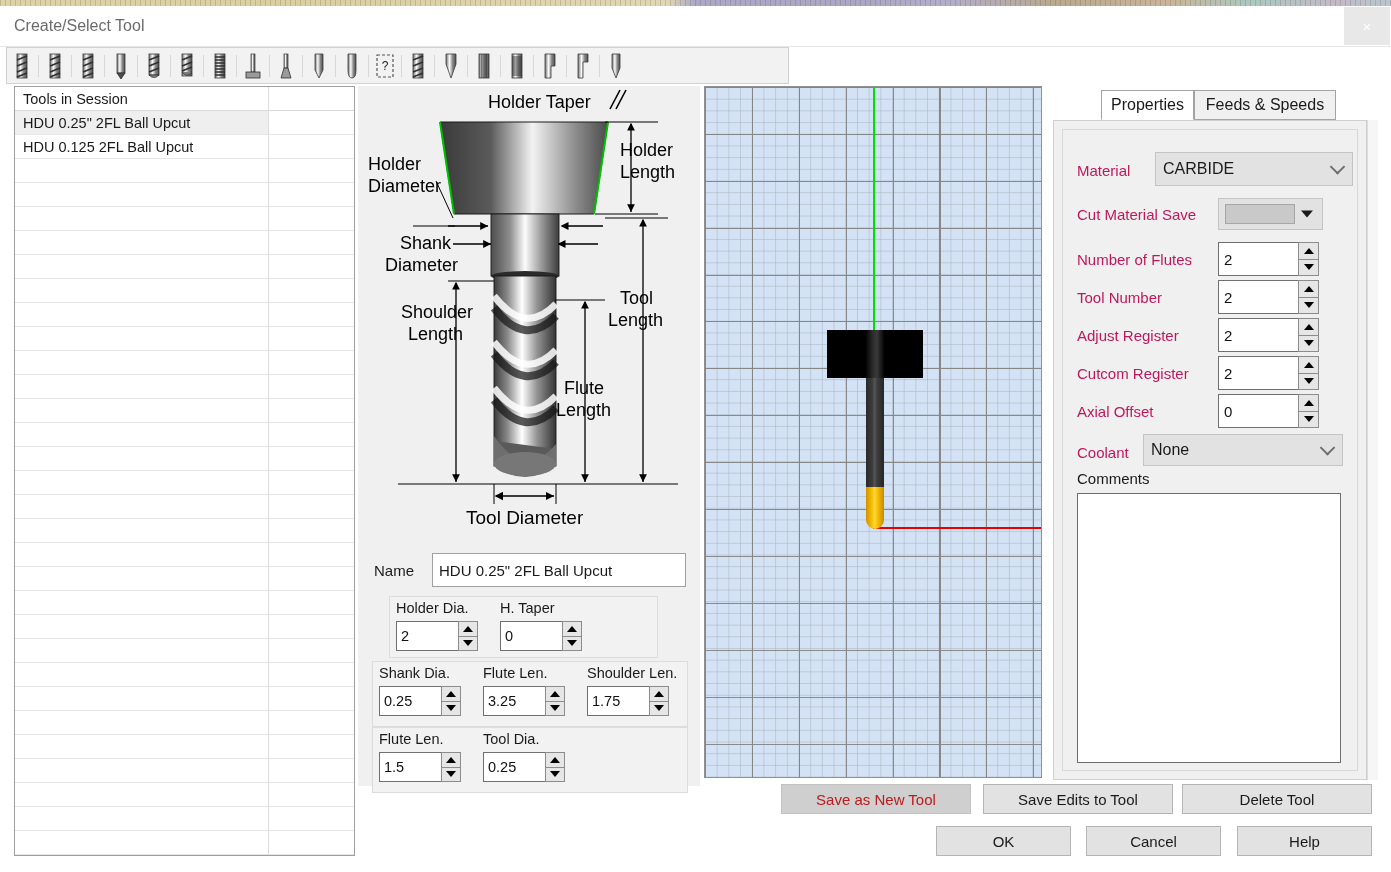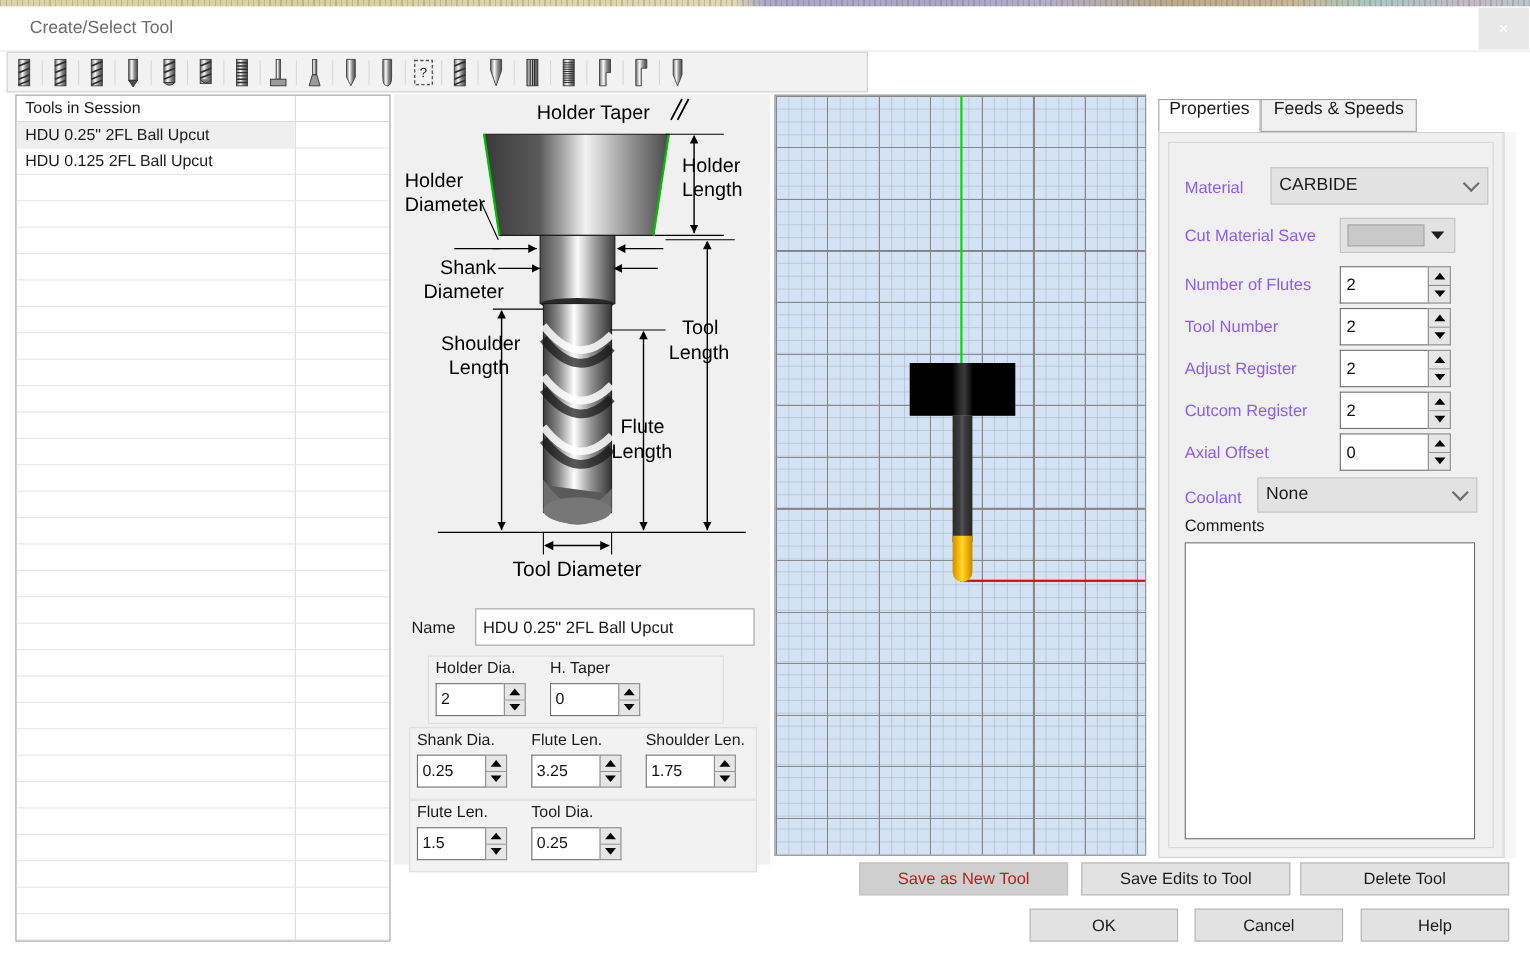--- a/index.html
+++ b/index.html
@@ -33,21 +33,20 @@
   
   .titlebar {
     position: absolute; left: 0; top: 6px; width: 1391px; height: 40px;
     background: #ffffff;
     border-bottom: 1px solid #e7e7e7;
   }
   .title-text {
     position: absolute; left: 14px; top: 11px;
     font-size: 16px; color: #6b6b6b;
     white-space: nowrap;
-    margin-left: 13px;
   }
   .close-btn {
     position: absolute; right: 1px; top: 1px; width: 46px; height: 38px;
     background: #e8e8e8;
     display: flex; align-items: center; justify-content: center;
   }
   .close-x { font-size: 15px; color: #ffffff; line-height: 1; }
 
   
   .toolbar {
@@ -221,25 +220,26 @@
   }
 
   
   .tabstrip {
     position: absolute; left: 1053px; top: 90px;
     width: 283px; height: 30px;
     border-bottom: 1px solid #a3a3a3;
   }
   .tab {
     position: absolute; top: 0; height: 30px;
-    display: flex; justify-content: center;
+    display: flex; align-items: center; justify-content: center;
     font-size: 16px; color: #1a1a1a;
     box-sizing: border-box;
     border: 1px solid #a3a3a3;
     background: #f0f0f0;
+    margin-left: 48px;
   }
   .tab.active {
     background: #ffffff; border-bottom: 1px solid #ffffff;
   }
   .tab-props { left: 0; width: 93px; }
   .tab-feeds { left: 93px; width: 142px; }
 
   .props-outer {
     position: absolute; left: 1053px; top: 120px;
     width: 314px; height: 660px;
@@ -256,21 +256,21 @@
   .props-scroll {
     position: absolute; left: 1367px; top: 120px;
     width: 10px; height: 660px;
     background: #f6f6f6;
     border-left: 1px solid #dcdcdc;
   }
 
   .prop-row { position: absolute; left: 0; width: 296px; }
   .prop-label {
     position: absolute; left: 14px;
-    font-size: 15px; color: #8b5cf6; white-space: nowrap;
+    font-size: 15px; color: #be185d; white-space: nowrap;
   }
   .combo {
     position: absolute;
     background: #e2e2e2;
     border: 1px solid #c4c4c4;
     box-sizing: border-box;
     display: flex; align-items: center;
     padding-left: 7px;
     font-size: 16px; color: #1a1a1a;
   }

